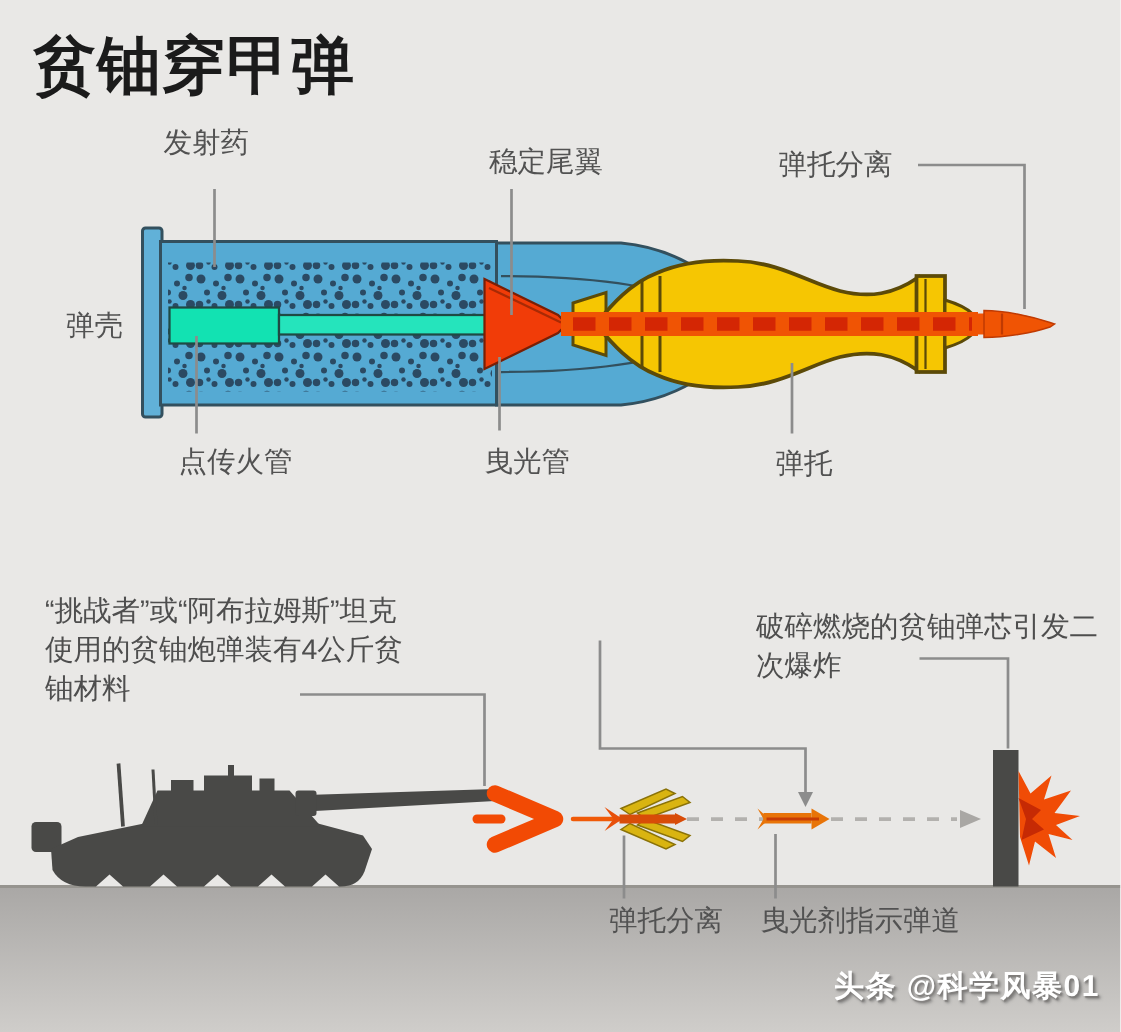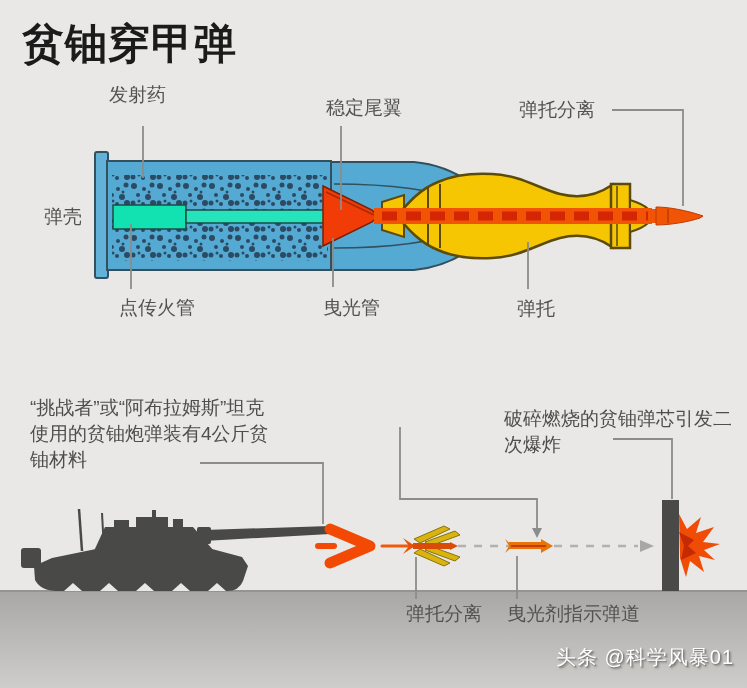--- a/index.html
+++ b/index.html
@@ -2,21 +2,21 @@
 <html><head>
 <meta charset="utf-8">
 <style>
   html,body{margin:0;padding:0;}
   body{font-family:"Liberation Sans","DejaVu Sans",sans-serif;}
   .stage{position:relative;width:747px;height:688px;background:#e9e8e6;overflow:hidden;}
   .stage svg{position:absolute;left:0;top:0;}
   .title{position:absolute;left:22px;top:16px;font-size:42px;font-weight:bold;color:#1b1b1b;letter-spacing:1px;}
   .lbl{position:absolute;font-size:19px;color:#525252;white-space:nowrap;}
   .note{position:absolute;font-size:19px;color:#4e4e4e;line-height:26px;}
-  .watermark{position:absolute;left:556px;top:644px;font-size:20px;font-weight:normal;color:#ffffff;
+  .watermark{position:absolute;left:556px;top:644px;font-size:20px;font-weight:bold;color:#ffffff;
              text-shadow:1px 1px 1px #7d7b79, 2px 2px 2px rgba(90,90,90,.55);letter-spacing:1px;}
 </style>
 </head>
 <body>
 
 <div class="stage">
 
   <svg width="747" height="688" viewBox="0 0 747 688">
     <defs>
       <pattern id="prop" width="26" height="26" patternUnits="userSpaceOnUse">

